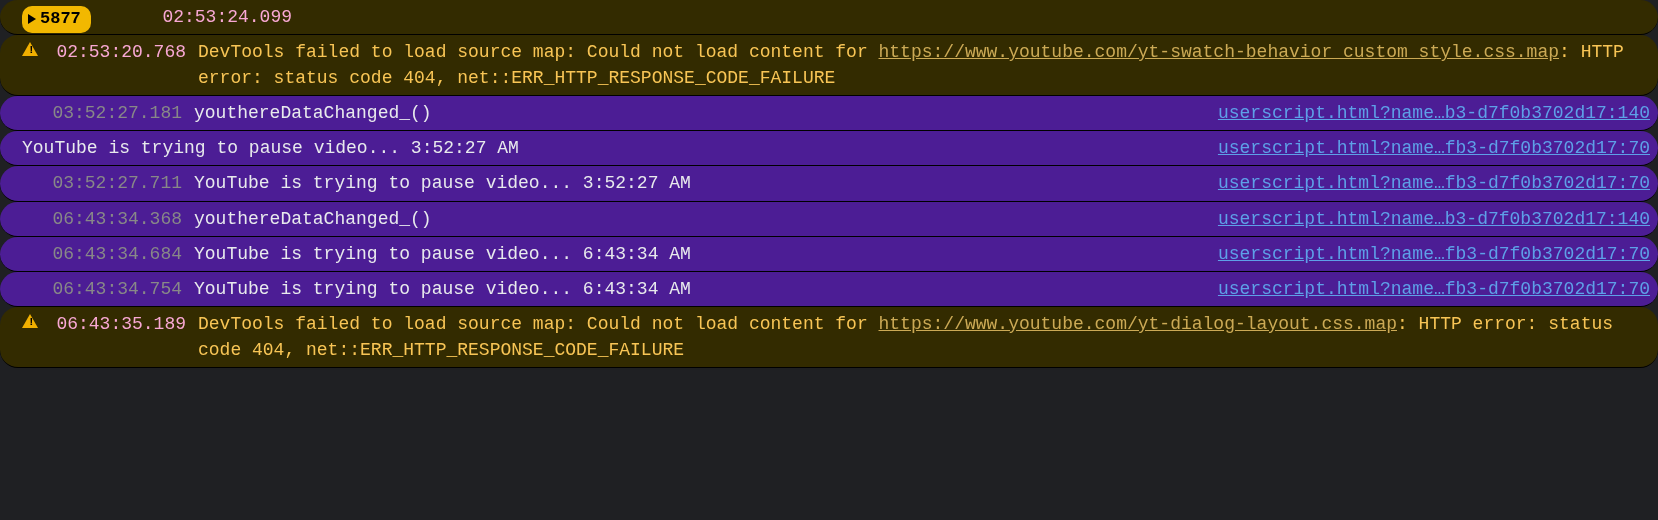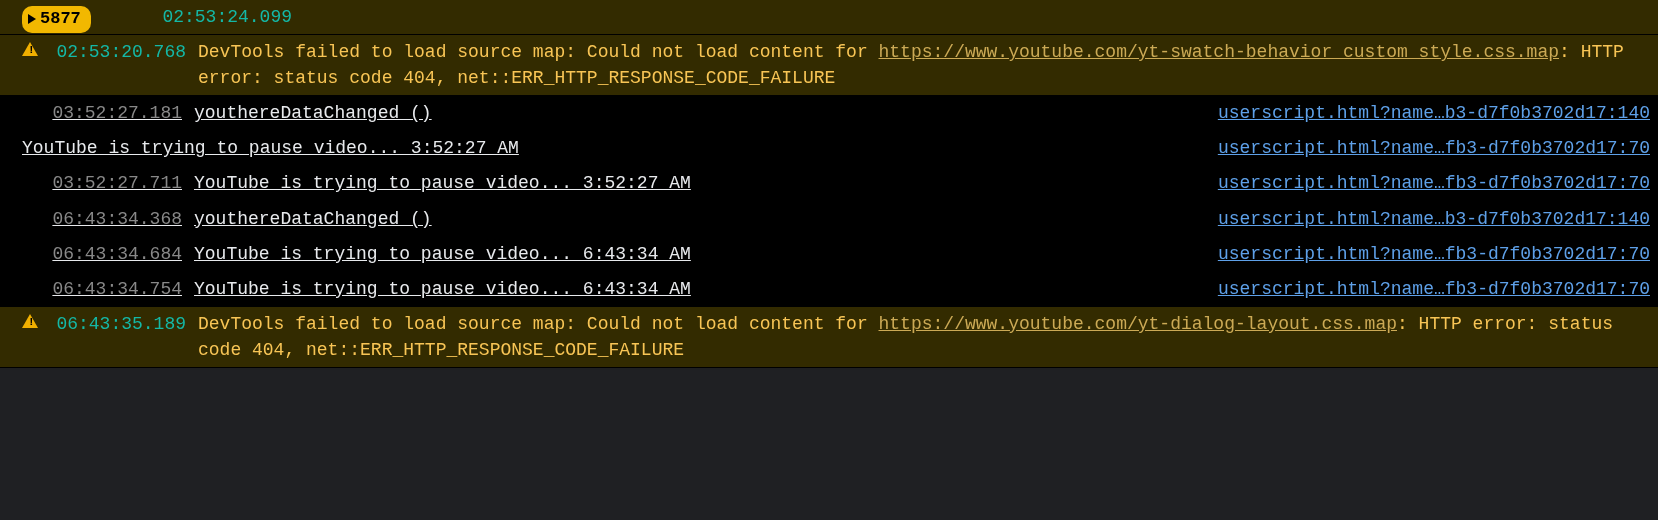--- a/index.html
+++ b/index.html
@@ -11,38 +11,38 @@
     font-size: 18px;
     line-height: 1.45;
     width: 1658px;
   }
   .row {
     display: flex;
     align-items: flex-start;
     padding: 4px 8px 4px 22px;
     border-bottom: 1px solid #000;
     position: relative;
+    border-radius: 18px;
   }
   .row.warn {
     background: #332b00;
     color: #f8c555;
   }
   .row.log {
-    background: #000000;
+    background: #4c1d95;
     color: #e8eaed;
-    text-decoration: underline;
   }
   .ts {
     flex: 0 0 160px;
     text-align: right;
     padding-right: 12px;
     color: #888;
     white-space: nowrap;
   }
-  .row.warn .ts { color: #14b8a6; font-family: Liberation Mono, monospace; }
+  .row.warn .ts { color: #f9a8d4; font-family: Liberation Mono, monospace; }
   .msg {
     flex: 1 1 auto;
     overflow-wrap: break-word;
     padding-right: 12px;
   }
   .src {
     flex: 0 0 auto;
     white-space: nowrap;
     padding-left: 12px;
   }

